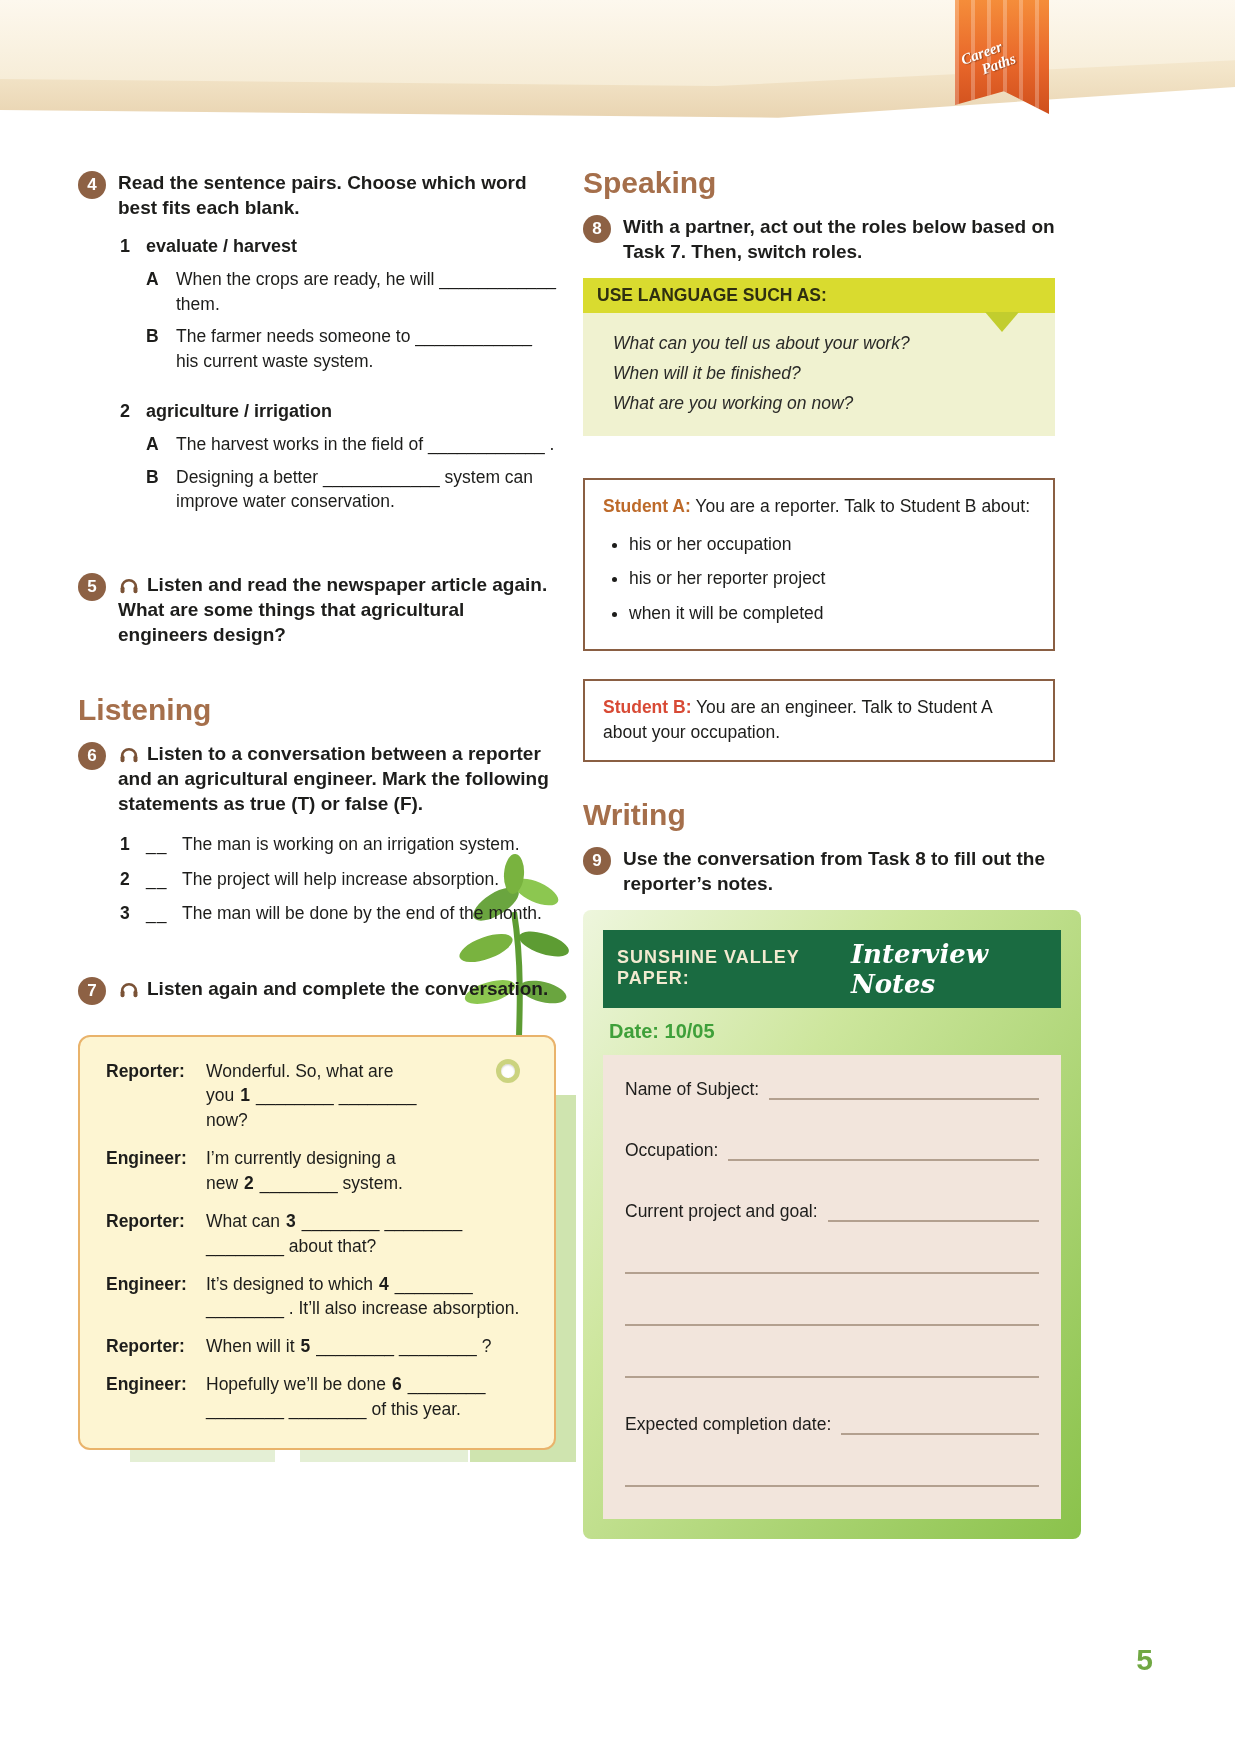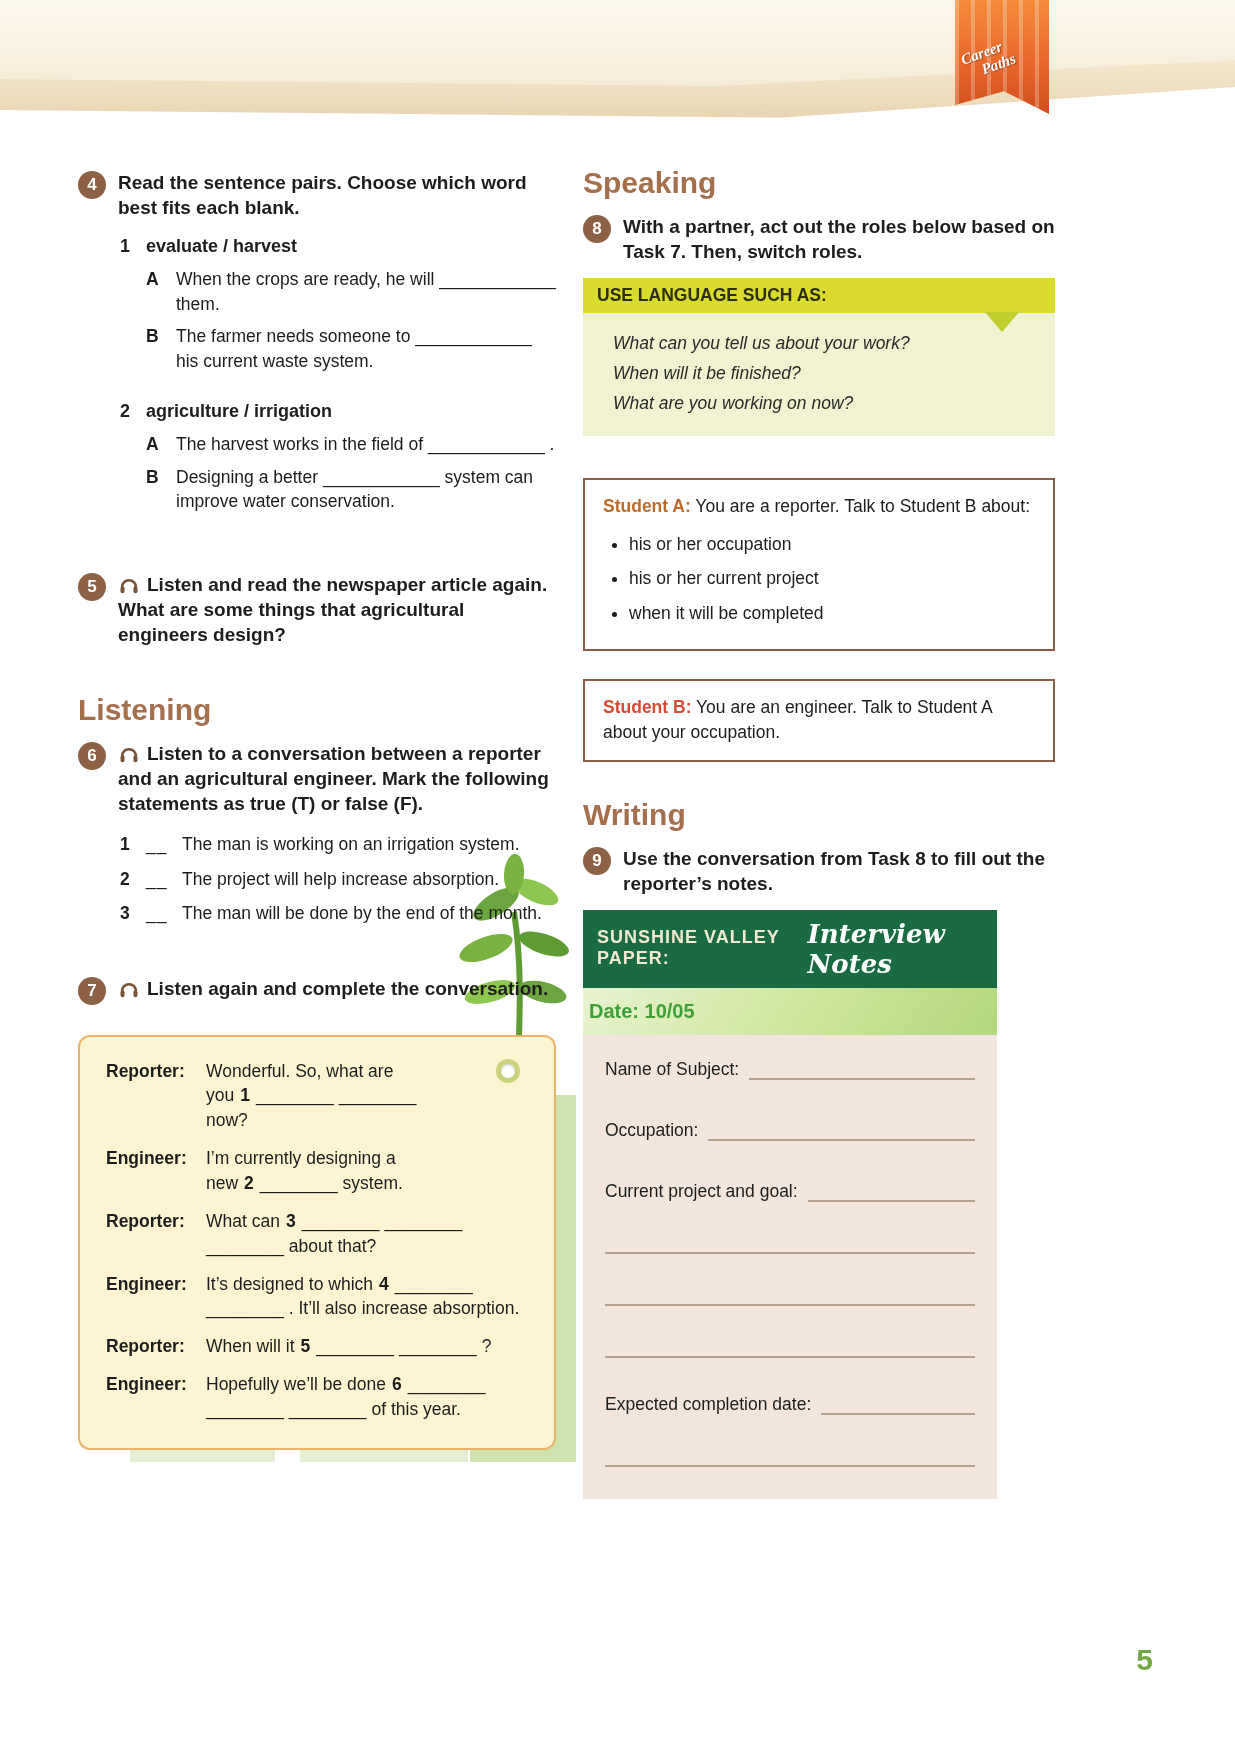--- a/index.html
+++ b/index.html
@@ -85,21 +85,21 @@
   
   .student-box { border:2px solid #8a5f43; background:#ffffff; padding:14px 18px;
                  font-size:17.5px; line-height:1.45; margin-top:28px; }
   .student-box.first { margin-top:42px; }
   .slabel-a { color:#bd6a2a; font-weight:bold; }
   .slabel-b { color:#d84a35; font-weight:bold; }
   .student-box ul { margin:12px 0 4px 26px; }
   .student-box li { margin-bottom:9px; }
 
   
-  .notes { margin-top:12px; width:414px; border-radius:8px; padding:0;
+  .notes { margin-top:12px; width:498px; border-radius:8px; padding:20px;
            background:linear-gradient(125deg,#eef6dd 0%,#cde69d 35%,#8ac24b 100%); }
   .notes-banner { background:#1a6b41; display:flex; align-items:baseline; gap:12px;
            padding:9px 14px; }
   .nb-left { color:#f2ead0; font-weight:bold; font-size:18px; letter-spacing:1px; }
   .nb-right { color:#ffffff; font-weight:bold; font-style:italic; font-size:26px;
            font-family:"DejaVu Serif", serif; }
   .notes-date { color:#3fa03a; font-weight:bold; font-size:20px; margin:12px 4px 12px 6px; }
   .notes-panel { background:#f2e5dc; padding:24px 22px 28px; }
   .fieldrow { display:flex; align-items:flex-end; font-size:17.5px; margin-bottom:40px; }
   .fieldrow .lbl { white-space:nowrap; }
@@ -281,21 +281,21 @@
         <p>When will it be finished?</p>
         <p>What are you working on now?</p>
       </div>
     </div>
 
     <div class="student-box first">
       <span class="slabel-a">Student A:</span>
       <span>You are a reporter. Talk to Student B about:</span>
       <ul>
         <li>his or her occupation</li>
-        <li>his or her current project</li>
+        <li>his or her reporter project</li>
         <li>when it will be completed</li>
       </ul>
     </div>
 
     <div class="student-box">
       <span class="slabel-b">Student B:</span>
       <span>You are an engineer. Talk to Student A about your occupation.</span>
     </div>
 
     <div class="sec-head" style="margin-top:36px;">Writing</div>

